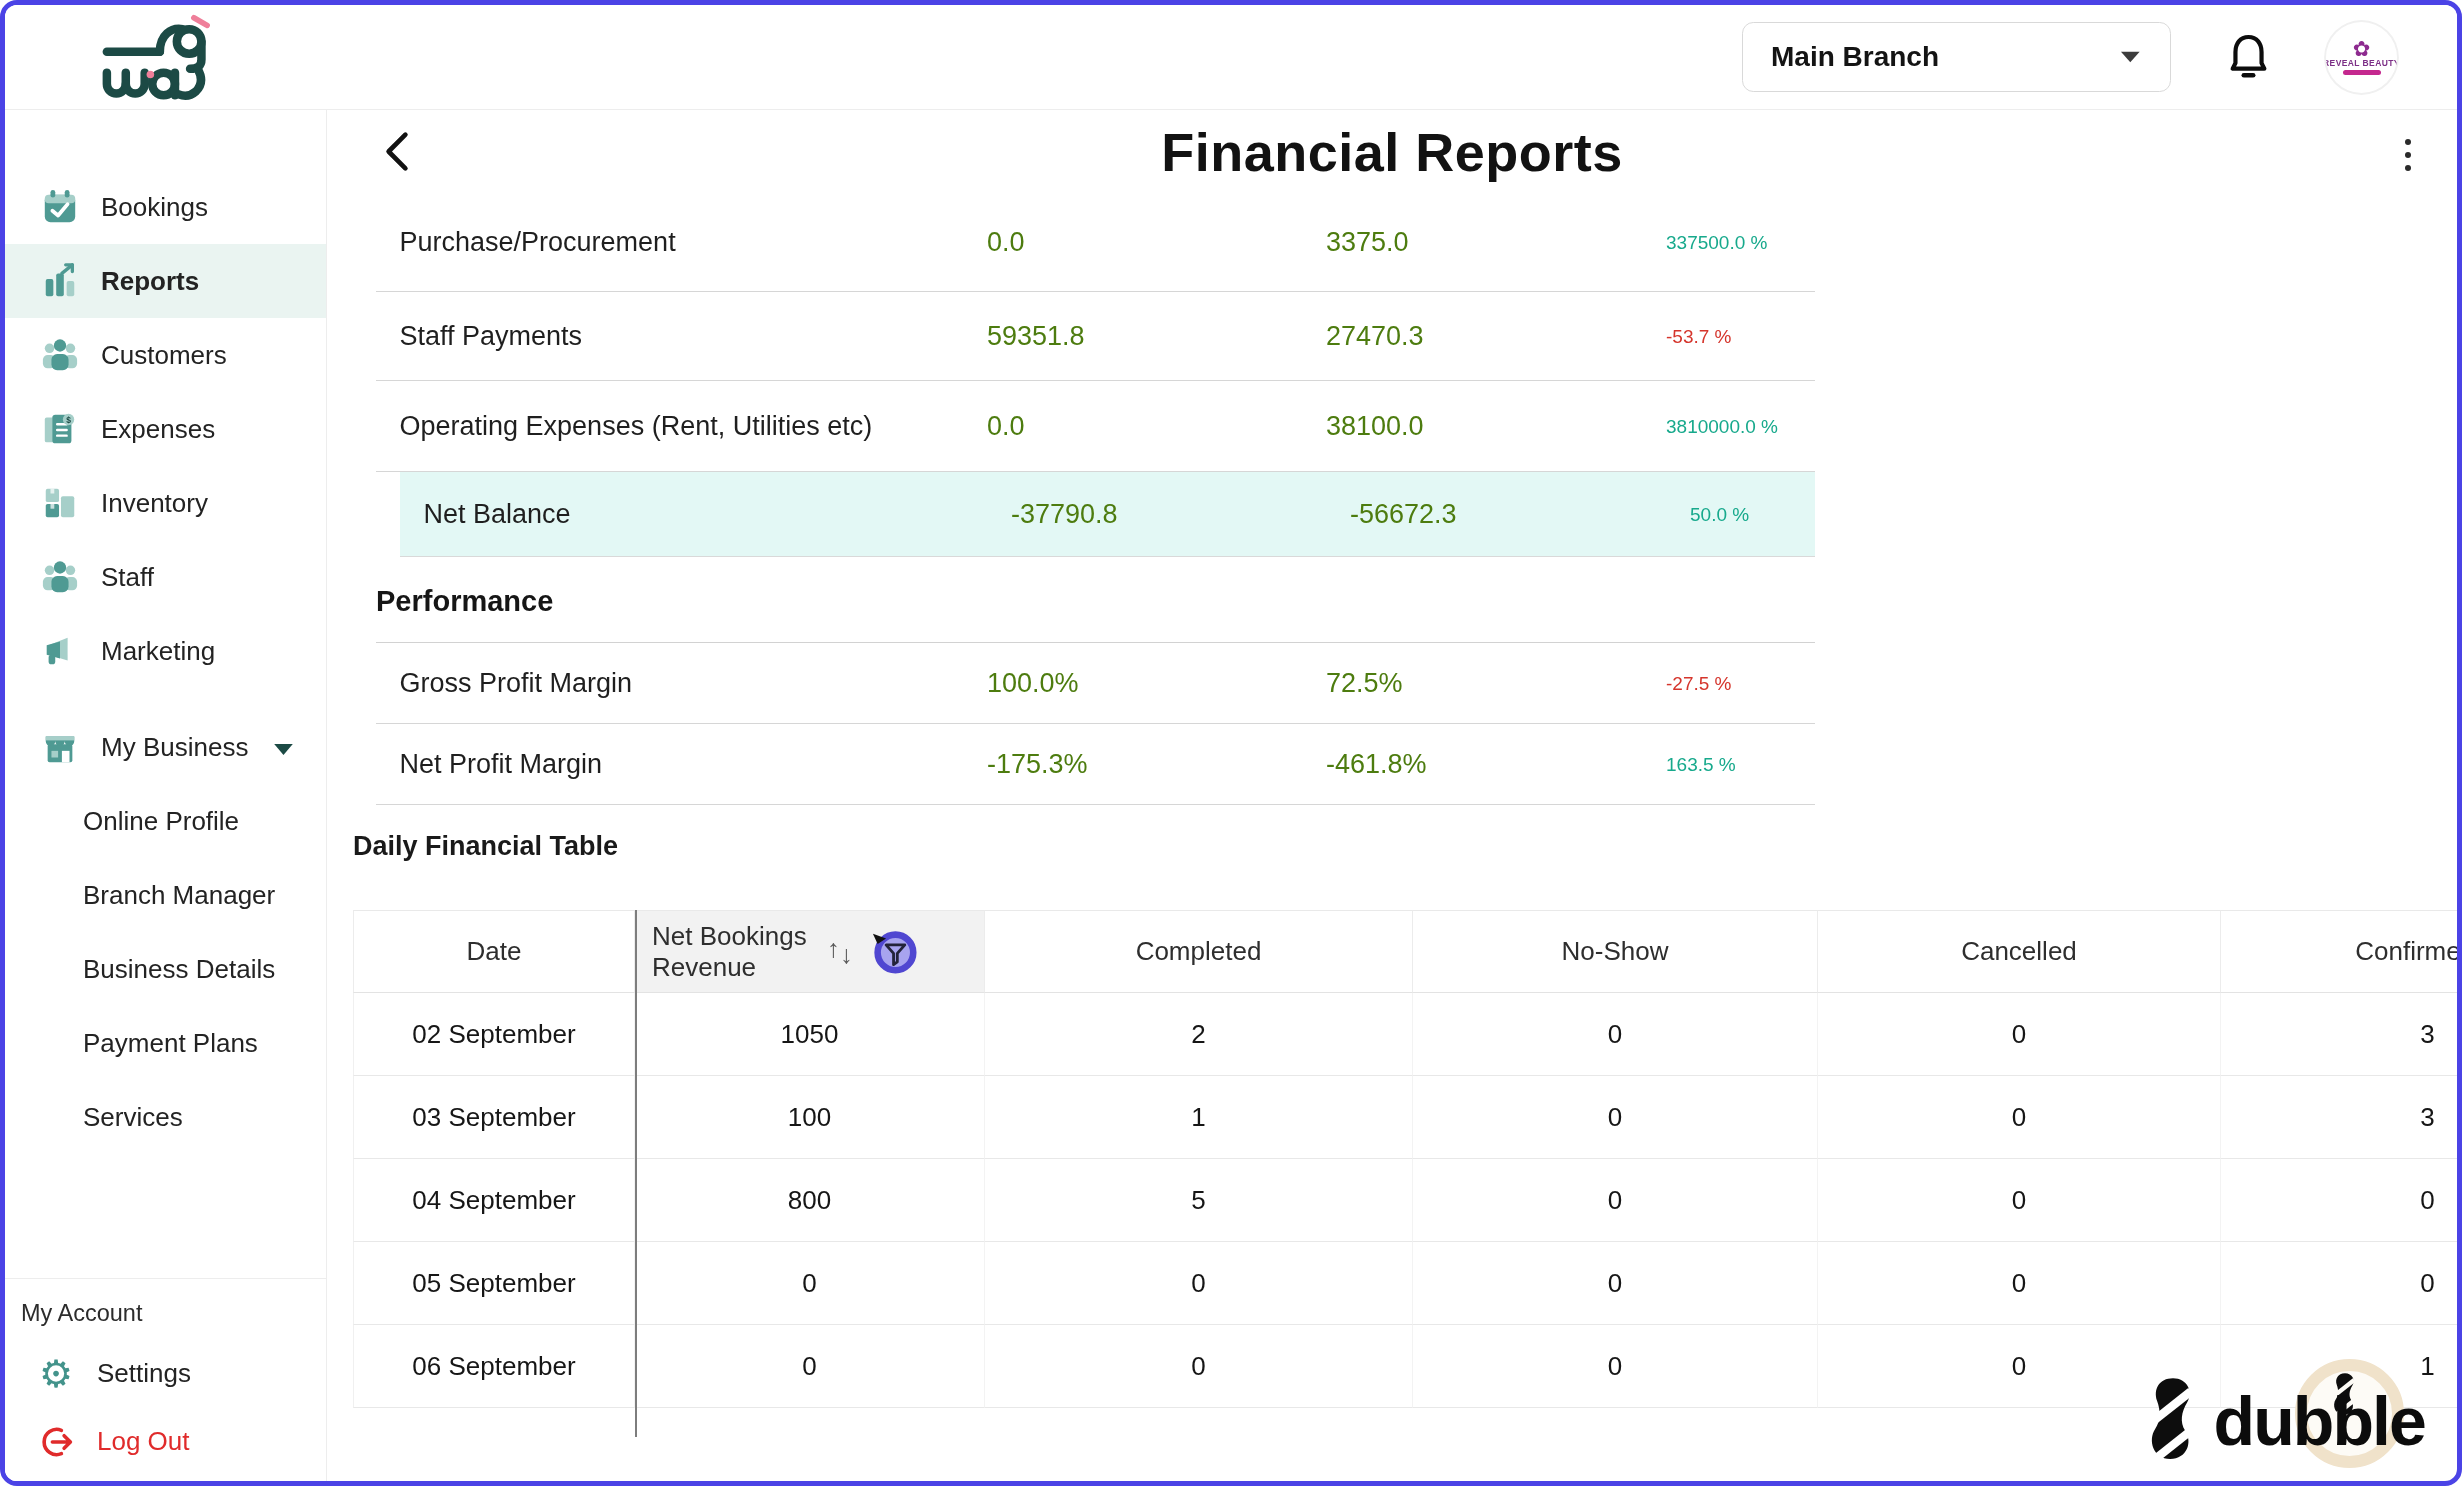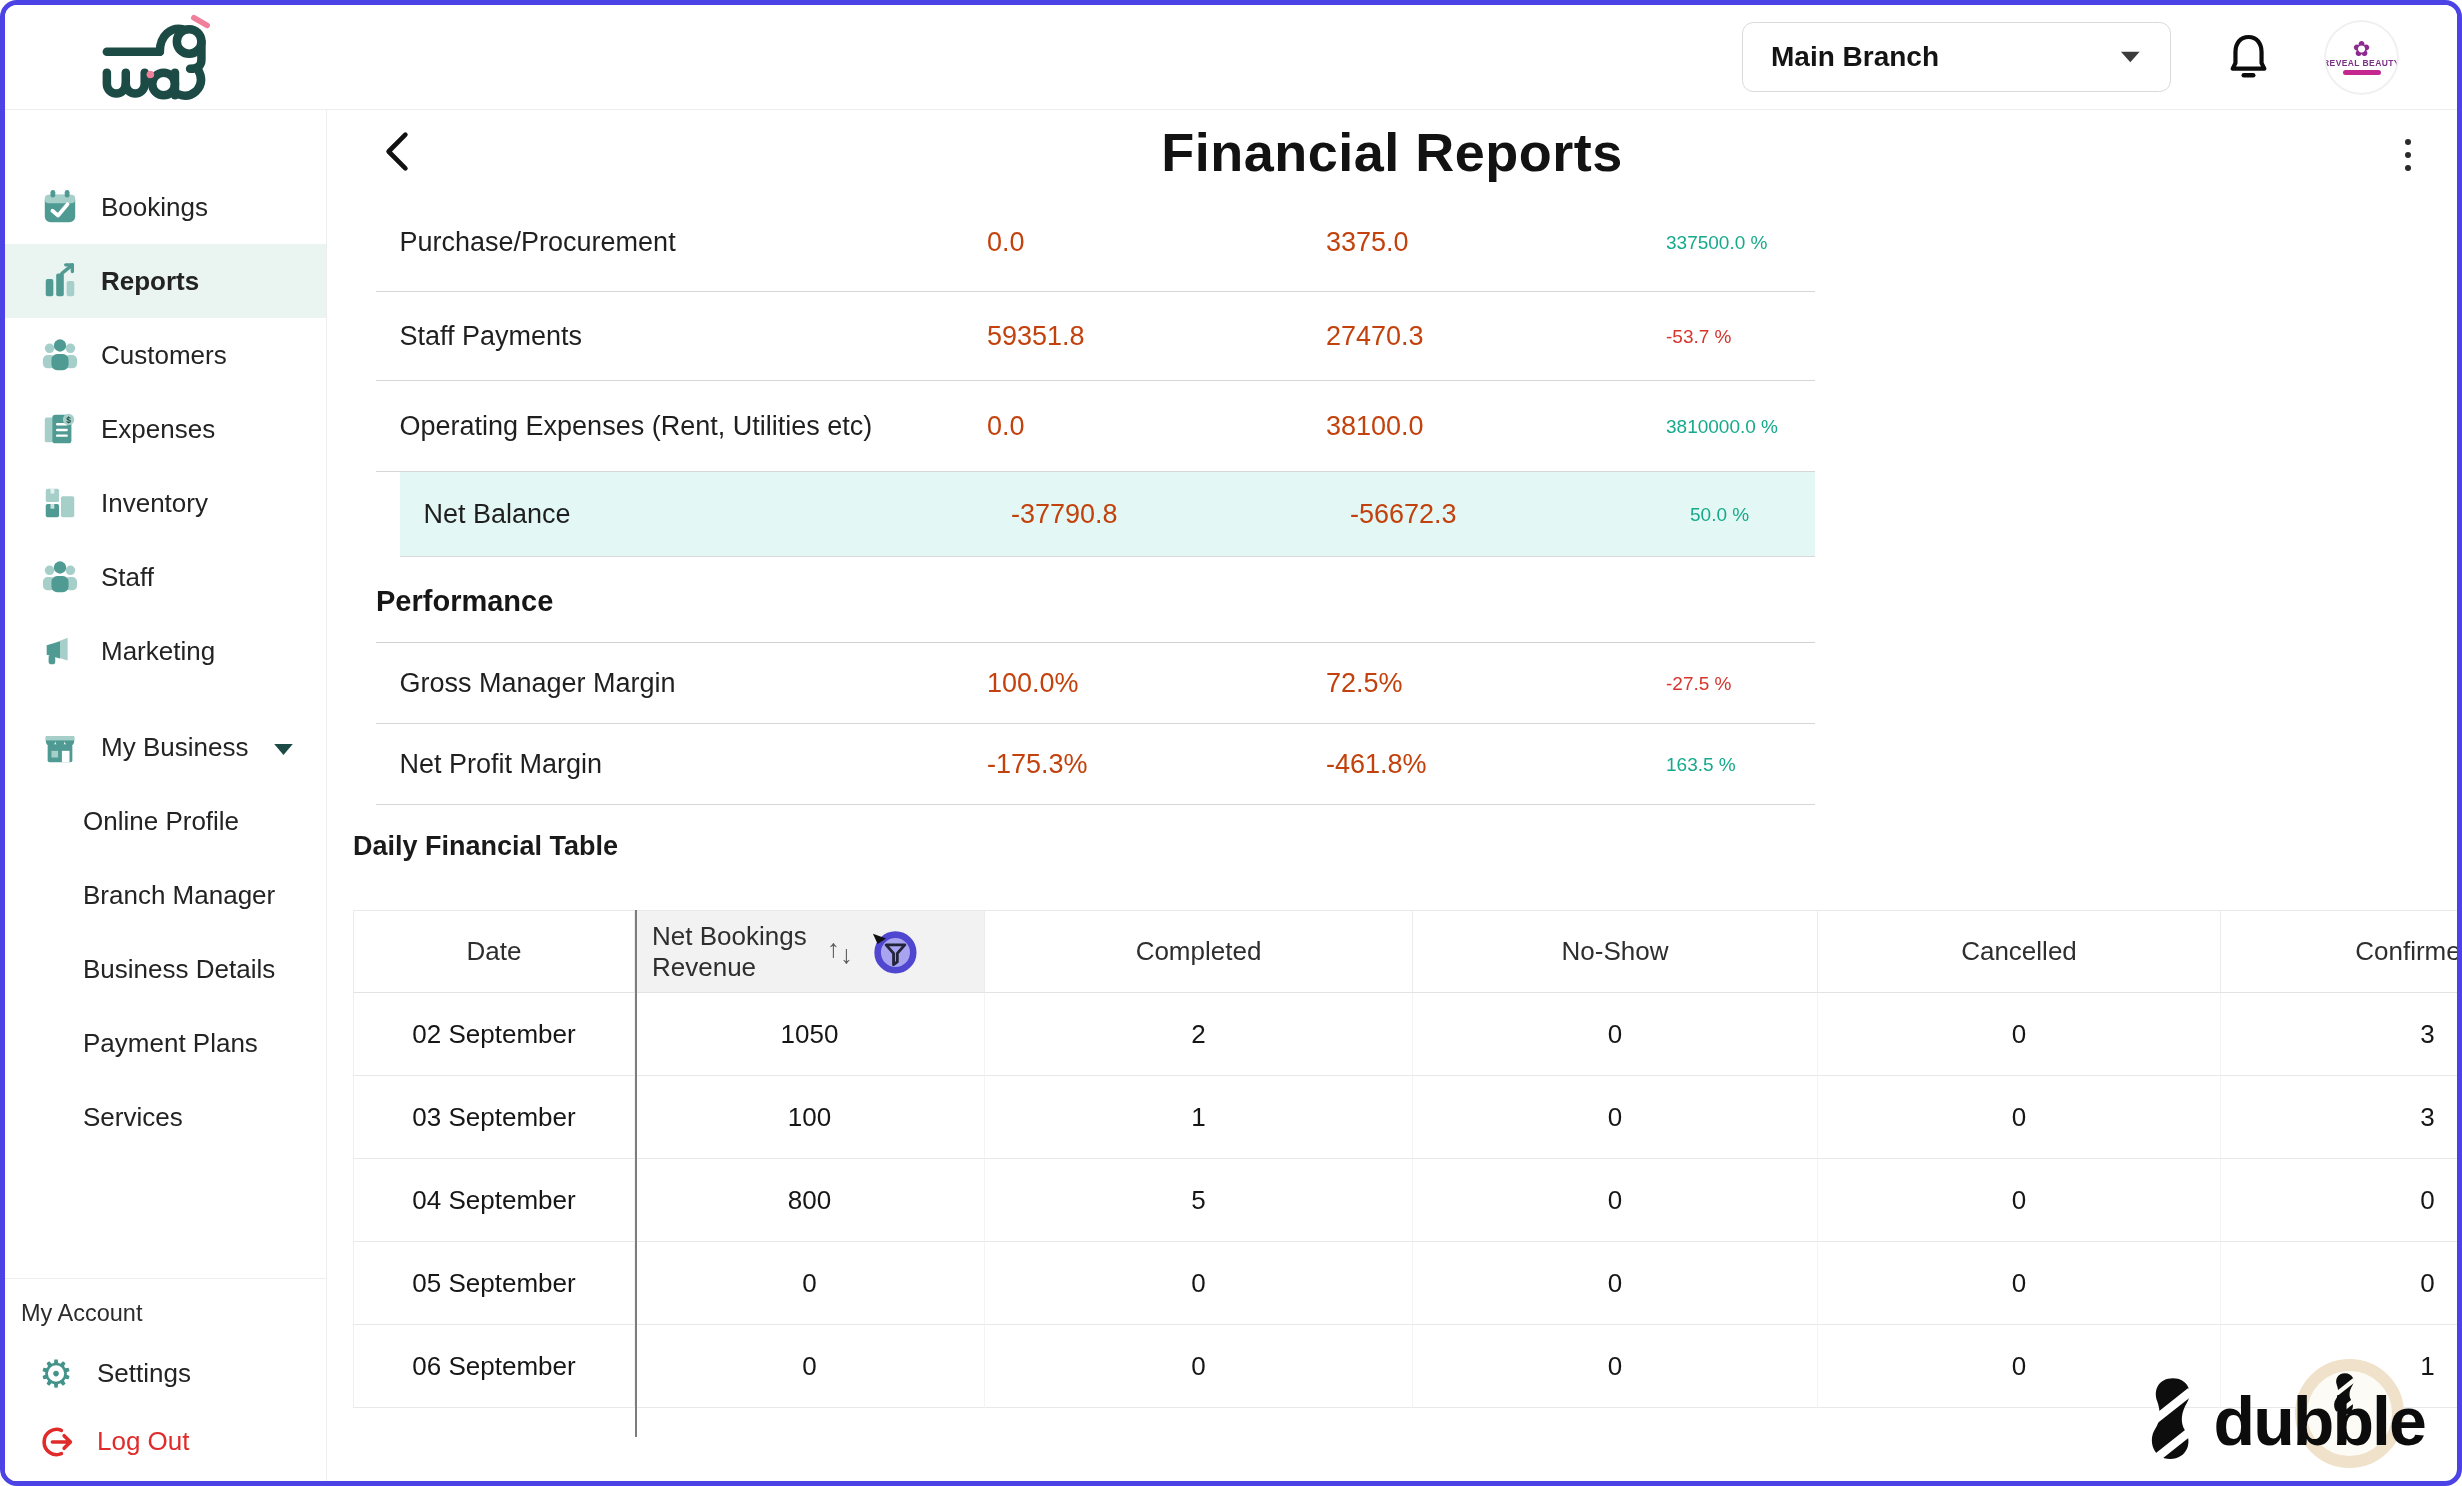--- a/index.html
+++ b/index.html
@@ -57,21 +57,21 @@
   .kebab i { width:6.6px; height:6.6px; border-radius:50%; background:#2a2a2a; }
 
   
   .content { position:relative; height:calc(100% - 83px); overflow:hidden; }
 
   
   .fintable { margin-left:49px; width:1439px; }
   .frow { display:grid; grid-template-columns:611px 339px 340px 149px; align-items:center;
           border-bottom:1.9px solid #d6d6d6; }
   .frow .lbl { padding-left:23.5px; font-size:27px; color:#1f1f1f; }
-  .frow .val { font-size:27px; color:#c2410c; }
+  .frow .val { font-size:27px; color:#4d7c0f; }
   .frow .chg { font-size:19px; line-height:41px; }
   .pct-pos { color:#17a98c; }
   .pct-neg { color:#d5352c; }
   .r1 { height:99px; border-top:none; }
   .r2 { height:89px; }
   .r3 { height:91px; }
   .r4 { height:85px; background:#e3f8f5; border-bottom:1.9px solid #d9d9d9;margin-left:24px; }
 
   .perf-heading { margin:28px 0 0 49px; width:1439px; height:58px; font-size:29px;
                   font-weight:700; color:#161616; border-bottom:1.9px solid #d2d2d2; }
@@ -344,21 +344,21 @@
             <div class="lbl">Net Balance</div>
             <div class="val">-37790.8</div>
             <div class="val">-56672.3</div>
             <div class="chg"><span class="pct-pos">50.0 %</span></div>
           </div>
         </div>
 
         <div class="perf-heading">Performance</div>
         <div class="fintable">
           <div class="frow prow">
-            <div class="lbl">Gross Manager Margin</div>
+            <div class="lbl">Gross Profit Margin</div>
             <div class="val">100.0%</div>
             <div class="val">72.5%</div>
             <div class="chg"><span class="pct-neg">-27.5 %</span></div>
           </div>
           <div class="frow prow">
             <div class="lbl">Net Profit Margin</div>
             <div class="val">-175.3%</div>
             <div class="val">-461.8%</div>
             <div class="chg"><span class="pct-pos">163.5 %</span></div>
           </div>

